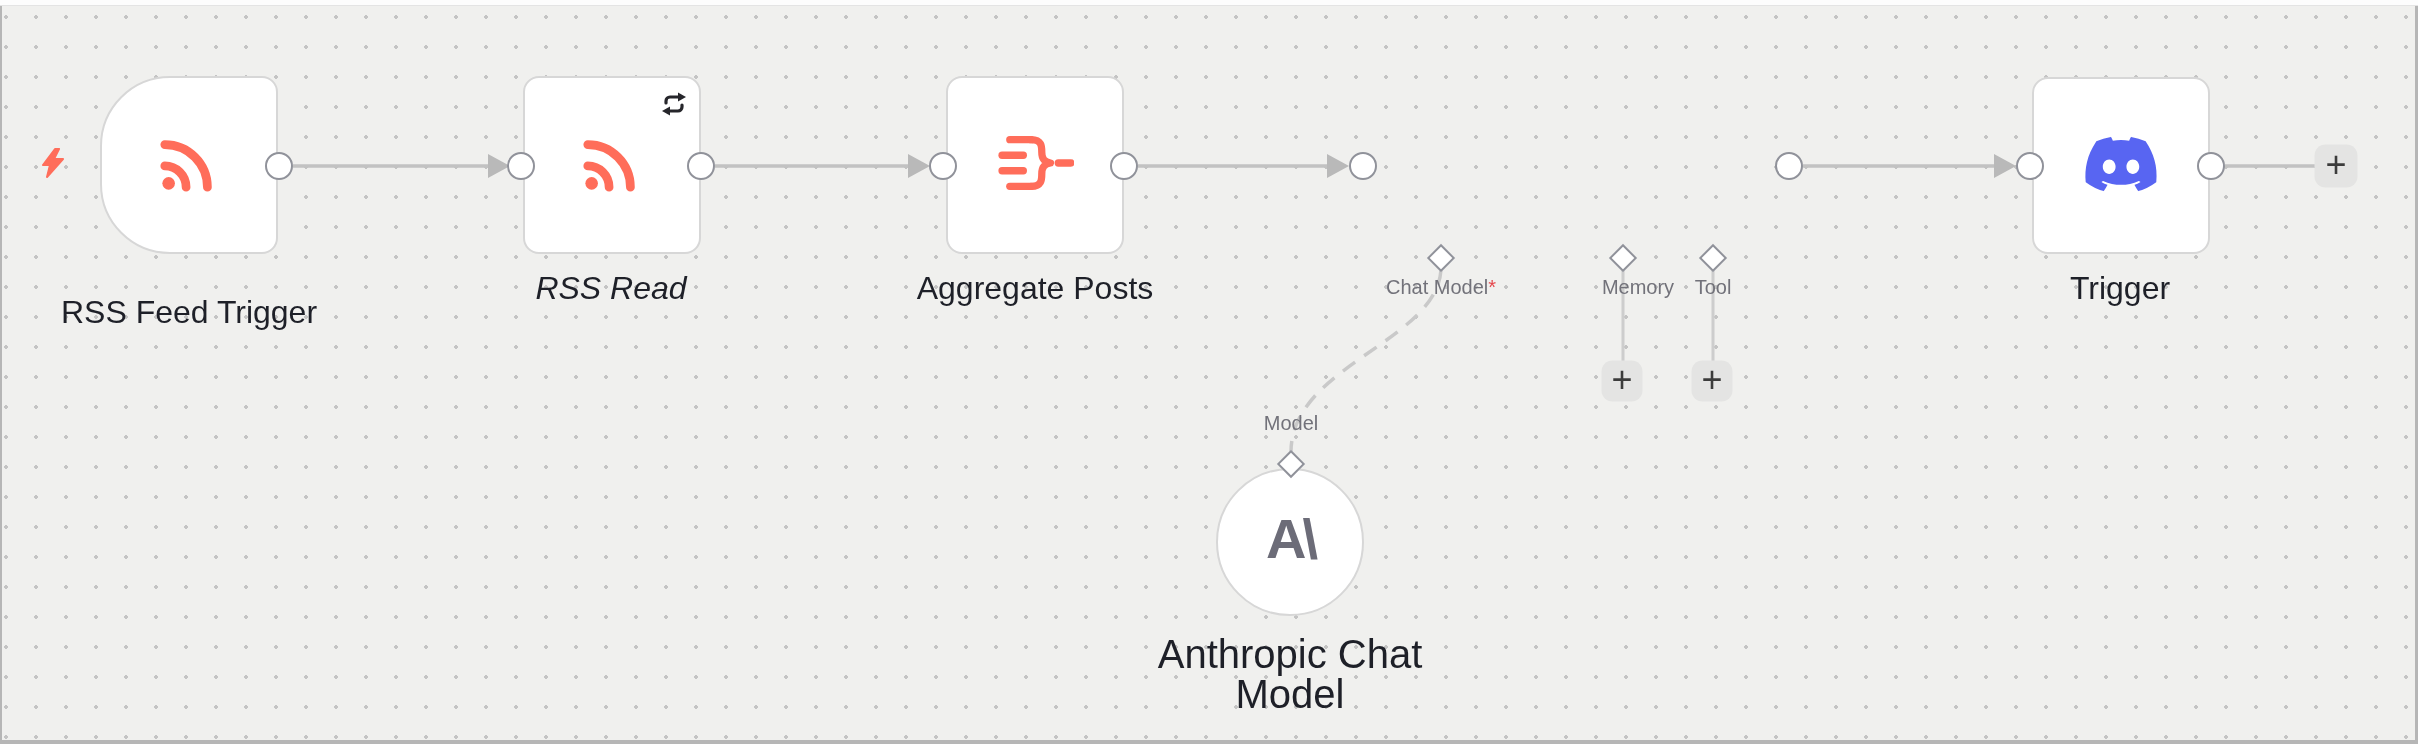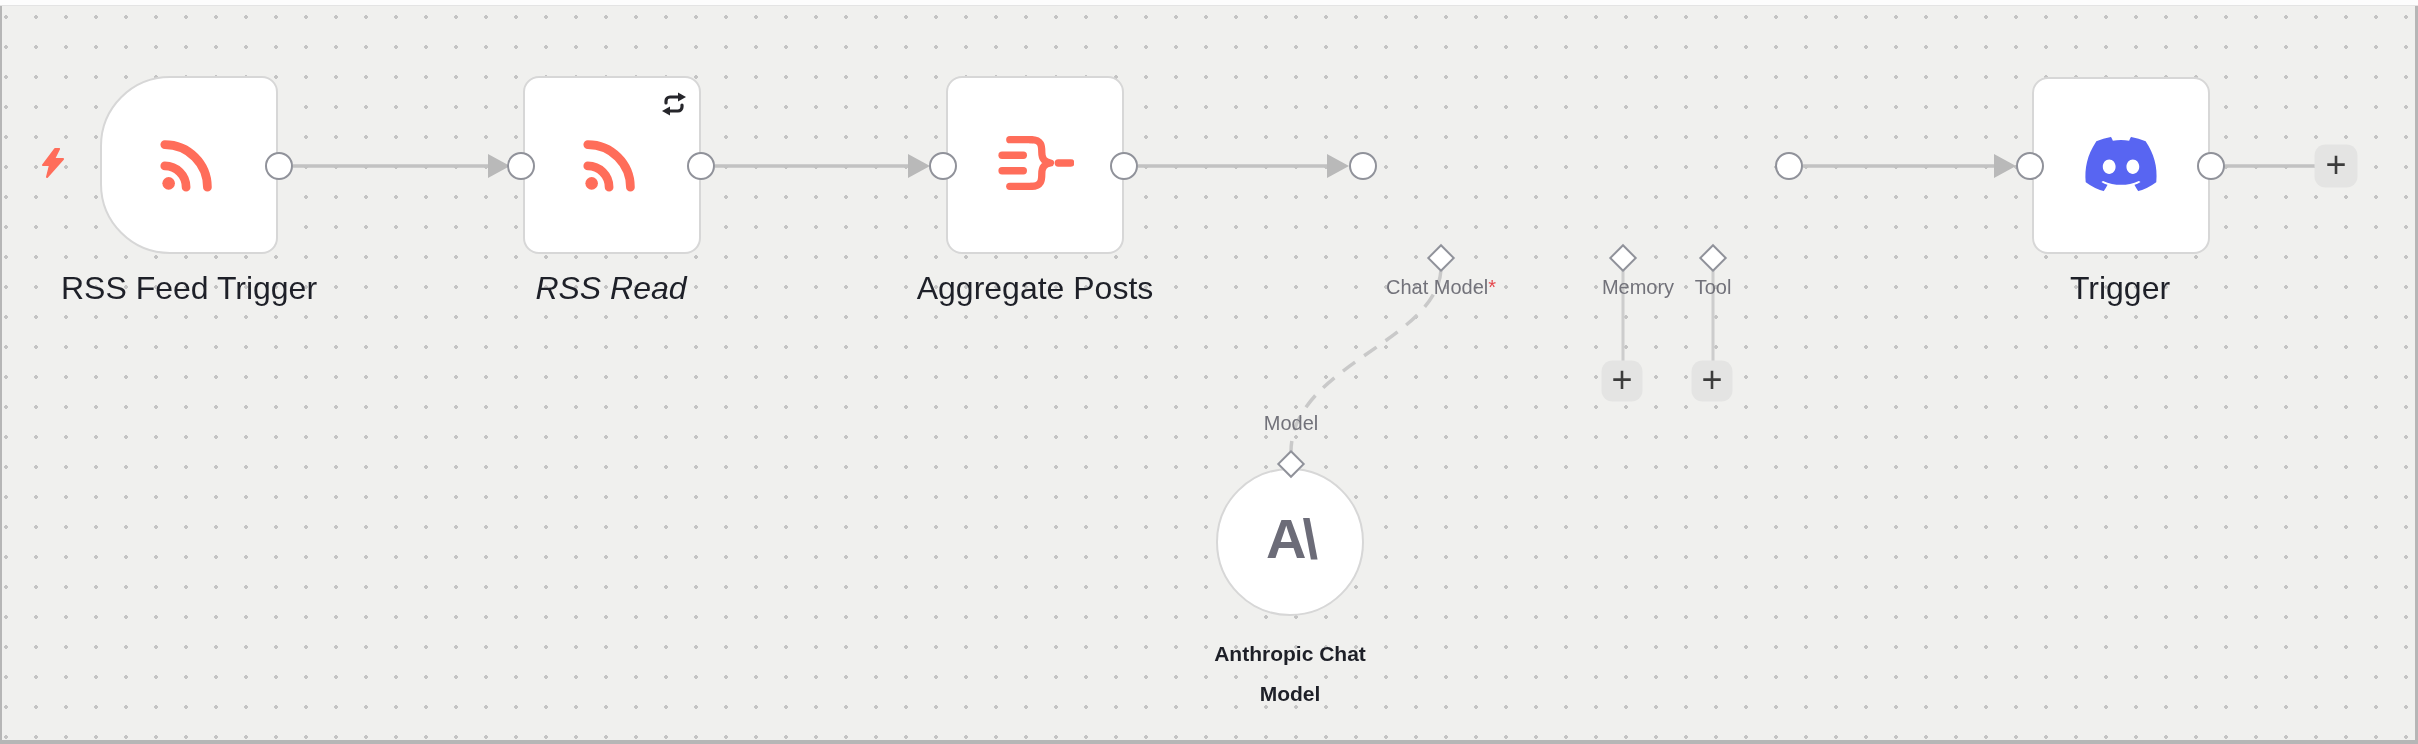--- a/index.html
+++ b/index.html
@@ -57,21 +57,21 @@
   .node-label {
     position:absolute; top:270px; transform:translateX(-50%);
     font-size:32px; color:#1e2028; white-space:nowrap; text-align:center;
   }
   .node-sublabel {
     position:absolute; transform:translateX(-50%);
     font-size:27px; color:#8f8f8f; white-space:nowrap; text-align:center;
   }
   .anthropic-label {
     position:absolute; left:1290px; top:634px; transform:translateX(-50%);
-    font-size:21px; color:#1e2028; text-align:center; line-height:40px; white-space:nowrap;font-weight:bold;
+    font-size:40px; color:#1e2028; text-align:center; line-height:40px; white-space:nowrap;
   }
 
   .port-label {
     position:absolute; transform:translateX(-50%);
     font-size:20px; color:#72727a; white-space:nowrap;
   }
   .required { color:var(--required-red,#e5484d); }
 
   .conn {
     position:absolute; width:28px; height:28px; border-radius:50%;
@@ -123,21 +123,21 @@
 
     <div class="node node-trigger">
       <span class="icon-coral">
         <svg viewBox="0 0 64 64" width="62" height="62">
           <circle cx="11" cy="53" r="6.5" fill="currentColor"></circle>
           <path d="M7 35 A22 22 0 0 1 29 57" fill="none" stroke="currentColor" stroke-width="9" stroke-linecap="round"></path>
           <path d="M7 13 A44 44 0 0 1 51 57" fill="none" stroke="currentColor" stroke-width="9" stroke-linecap="round"></path>
         </svg>
       </span>
     </div>
-    <div class="node-label" style="left:189px;">RSS Feed Trigger</div>
+    <div class="node-label" style="left:189px;margin-top:24px;">RSS Feed Trigger</div>
 
     <div class="node node-rss-read">
       <span class="loop-badge">
         <svg viewBox="0 0 26 24" width="26" height="24">
           <path d="M5 11 V9 a4 4 0 0 1 4-4 h10" fill="none" stroke="currentColor" stroke-width="3.2" stroke-linecap="round"></path>
           <polygon points="17,0.5 25,5 17,9.5" fill="currentColor"></polygon>
           <path d="M21 13 v2 a4 4 0 0 1 -4 4 H7" fill="none" stroke="currentColor" stroke-width="3.2" stroke-linecap="round"></path>
           <polygon points="9,14.5 1,19 9,23.5" fill="currentColor"></polygon>
         </svg>
       </span>

